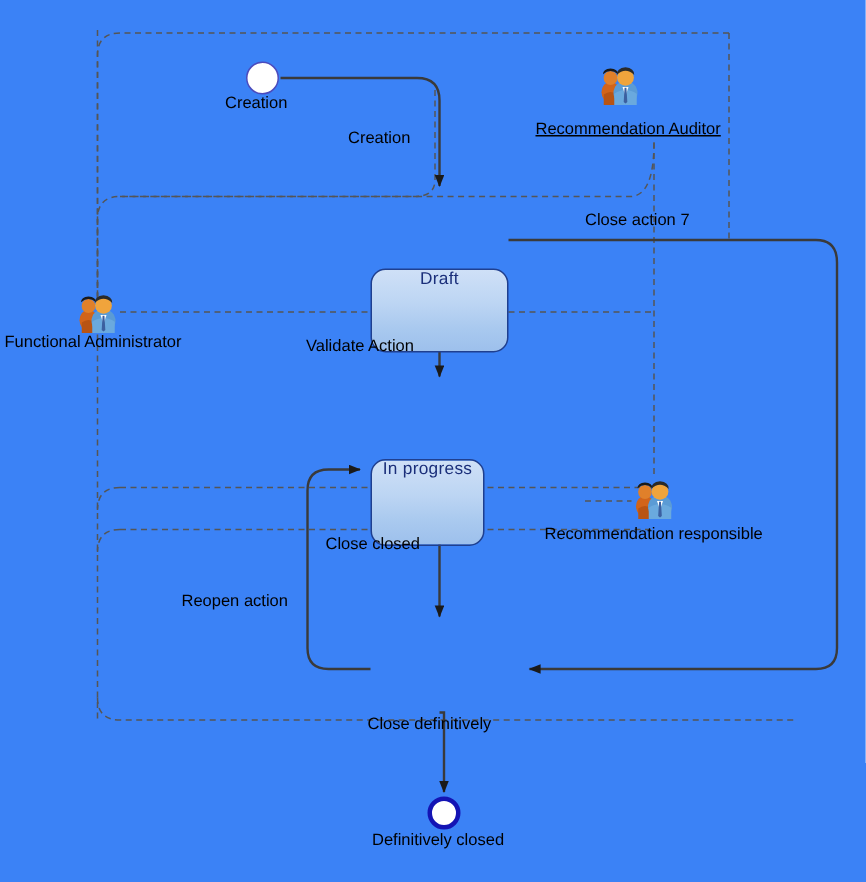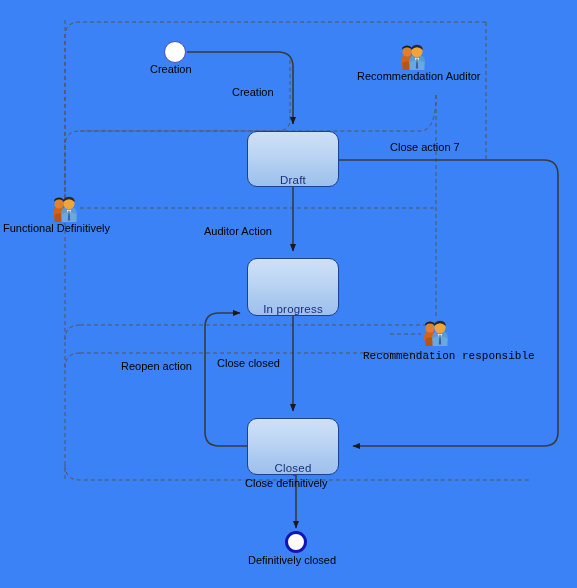--- a/index.html
+++ b/index.html
@@ -41,22 +41,23 @@
     white-space: nowrap;
     line-height: 13px;
   }
   .state-box {
     position: absolute;
     border: 1.6px solid #1f3f8f;
     border-radius: 10px;
     background: linear-gradient(180deg, #cfe0f7 0%, #bcd5f3 42%, #a9c9ef 72%, #9dc0ec 100%);
     box-sizing: border-box;
     display: flex;
-    align-items: flex-end;
+    align-items: flex-start;
     justify-content: center;
+    margin-top: 48px;
   }
   .state-box-text {
     font-family: "Liberation Sans", sans-serif;
     font-size: 11.5px;
     color: #1b2f7a;
     letter-spacing: 0.2px;
   }
   .start-node {
     position: absolute;
     width: 22px;
@@ -143,75 +144,72 @@
   <div class="start-node" style="left:164px; top:41px;"></div>
   <div class="node-label" style="left:150px; top:63px;">Creation</div>
 
   <div class="end-node" style="left:285px; top:531px;"></div>
   <div class="node-label" style="left:248px; top:554px;">Definitively closed</div>
 
   <div class="state-box" style="left:247px; top:131px; width:92px; height:56px;">
     <span class="state-box-text">Draft</span>
   </div>
 
-  <div class="state-box" style="left:247px; top:258px; width:92px; height:58px;">
+  <div class="state-box" style="left:247px; top:258px; width:76px; height:58px;">
     <span class="state-box-text">In progress</span>
   </div>
 
-  <div class="state-box" style="left:247px; top:418px; width:92px; height:57px;">
-    <span class="state-box-text">Closed</span>
-  </div>
 
   <div class="edge-label" style="left:232px; top:86px;">Creation</div>
 
-  <div class="edge-label" style="left:204px; top:225px;">Auditor Action</div>
+  <div class="edge-label" style="left:204px; top:225px;">Validate Action</div>
 
   <div class="edge-label" style="left:217px; top:357px;">Close closed</div>
 
   <div class="edge-label" style="left:390px; top:141px;">Close action 7</div>
 
-  <div class="edge-label" style="left:121px; top:360px;">Reopen action</div>
+  <div class="edge-label" style="left:121px; top:395px;">Reopen action</div>
 
   <div class="edge-label" style="left:245px; top:477px;">Close definitively</div>
 
   <svg class="actor-icon" style="left:398px; top:42px;" viewBox="0 0 30 28">
     <ellipse cx="9" cy="19.5" rx="6" ry="7" fill="#d2641a"></ellipse>
     <circle cx="9" cy="10" r="4.6" fill="#e0802a"></circle>
     <path d="M4,7.5 Q9,3.2 14,7.5 Q14,4 9,3.6 Q4,4 4,7.5 z" fill="#1a1a1a"></path>
     <path d="M4.5,28 L4.5,21 Q9,17.5 13.5,21 L13.5,28 z" fill="#b85414"></path>
     <ellipse cx="19" cy="20" rx="8" ry="8" fill="#5b9bd5"></ellipse>
     <path d="M11.5,28 L11.5,20.5 Q19,15.5 26.5,20.5 L26.5,28 z" fill="#6aa9de"></path>
     <path d="M17,16 L19,22 L21,16 z" fill="#ffffff"></path>
     <path d="M18.4,16.5 L19.6,16.5 L20.2,26 L19,27 L17.8,26 z" fill="#3b5fa0"></path>
     <circle cx="19" cy="9.6" r="5.6" fill="#f0a43c"></circle>
     <path d="M13.2,8 Q19,2.4 24.8,8 Q25,3.4 19,2.8 Q13,3.4 13.2,8 z" fill="#2a2a2a"></path>
   </svg>
-  <div class="node-label" style="left:357px; top:70px;">Recommendation Auditor</div>
+  <div class="node-label" style="left:357px; top:80px;text-decoration:underline;">Recommendation Auditor</div>
 
   <svg class="actor-icon" style="left:50px; top:194px;" viewBox="0 0 30 28">
     <ellipse cx="9" cy="19.5" rx="6" ry="7" fill="#d2641a"></ellipse>
     <circle cx="9" cy="10" r="4.6" fill="#e0802a"></circle>
     <path d="M4,7.5 Q9,3.2 14,7.5 Q14,4 9,3.6 Q4,4 4,7.5 z" fill="#1a1a1a"></path>
     <path d="M4.5,28 L4.5,21 Q9,17.5 13.5,21 L13.5,28 z" fill="#b85414"></path>
     <ellipse cx="19" cy="20" rx="8" ry="8" fill="#5b9bd5"></ellipse>
     <path d="M11.5,28 L11.5,20.5 Q19,15.5 26.5,20.5 L26.5,28 z" fill="#6aa9de"></path>
     <path d="M17,16 L19,22 L21,16 z" fill="#ffffff"></path>
     <path d="M18.4,16.5 L19.6,16.5 L20.2,26 L19,27 L17.8,26 z" fill="#3b5fa0"></path>
     <circle cx="19" cy="9.6" r="5.6" fill="#f0a43c"></circle>
     <path d="M13.2,8 Q19,2.4 24.8,8 Q25,3.4 19,2.8 Q13,3.4 13.2,8 z" fill="#2a2a2a"></path>
   </svg>
-  <div class="node-label" style="left:3px; top:222px;">Functional Definitively</div>
+  <div class="node-label" style="left:3px; top:222px;">Functional Administrator</div>
 
   <svg class="actor-icon" style="left:421px; top:318px;" viewBox="0 0 30 28">
     <ellipse cx="9" cy="19.5" rx="6" ry="7" fill="#d2641a"></ellipse>
     <circle cx="9" cy="10" r="4.6" fill="#e0802a"></circle>
     <path d="M4,7.5 Q9,3.2 14,7.5 Q14,4 9,3.6 Q4,4 4,7.5 z" fill="#1a1a1a"></path>
     <path d="M4.5,28 L4.5,21 Q9,17.5 13.5,21 L13.5,28 z" fill="#b85414"></path>
     <ellipse cx="19" cy="20" rx="8" ry="8" fill="#5b9bd5"></ellipse>
     <path d="M11.5,28 L11.5,20.5 Q19,15.5 26.5,20.5 L26.5,28 z" fill="#6aa9de"></path>
     <path d="M17,16 L19,22 L21,16 z" fill="#ffffff"></path>
     <path d="M18.4,16.5 L19.6,16.5 L20.2,26 L19,27 L17.8,26 z" fill="#3b5fa0"></path>
     <circle cx="19" cy="9.6" r="5.6" fill="#f0a43c"></circle>
     <path d="M13.2,8 Q19,2.4 24.8,8 Q25,3.4 19,2.8 Q13,3.4 13.2,8 z" fill="#2a2a2a"></path>
   </svg>
-  <div class="node-label" style="left:363px; top:350px;font-family:Liberation Mono, monospace;">Recommendation responsible</div>
+  <div class="node-label" style="left:363px; top:350px;">Recommendation responsible</div>
 
 </div>
 
 </body></html>

